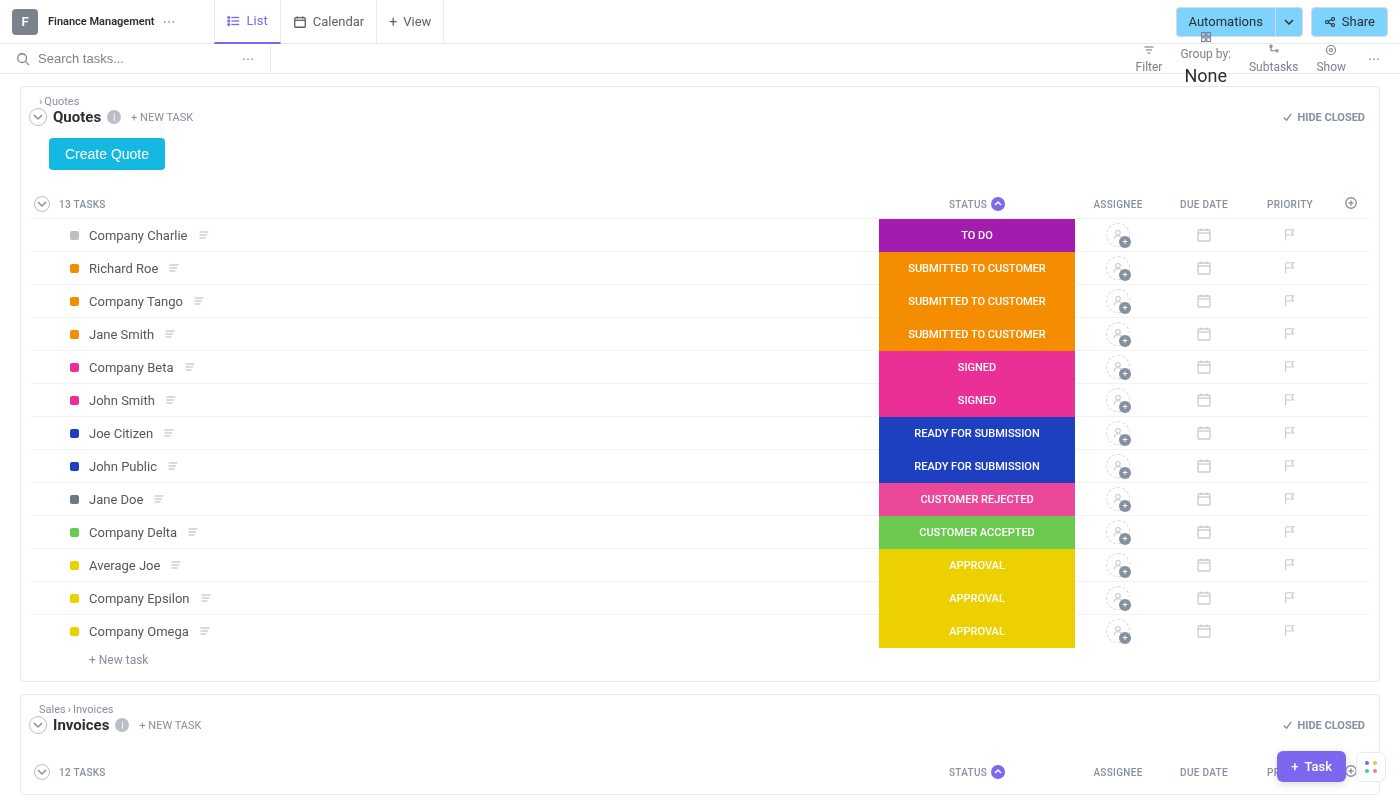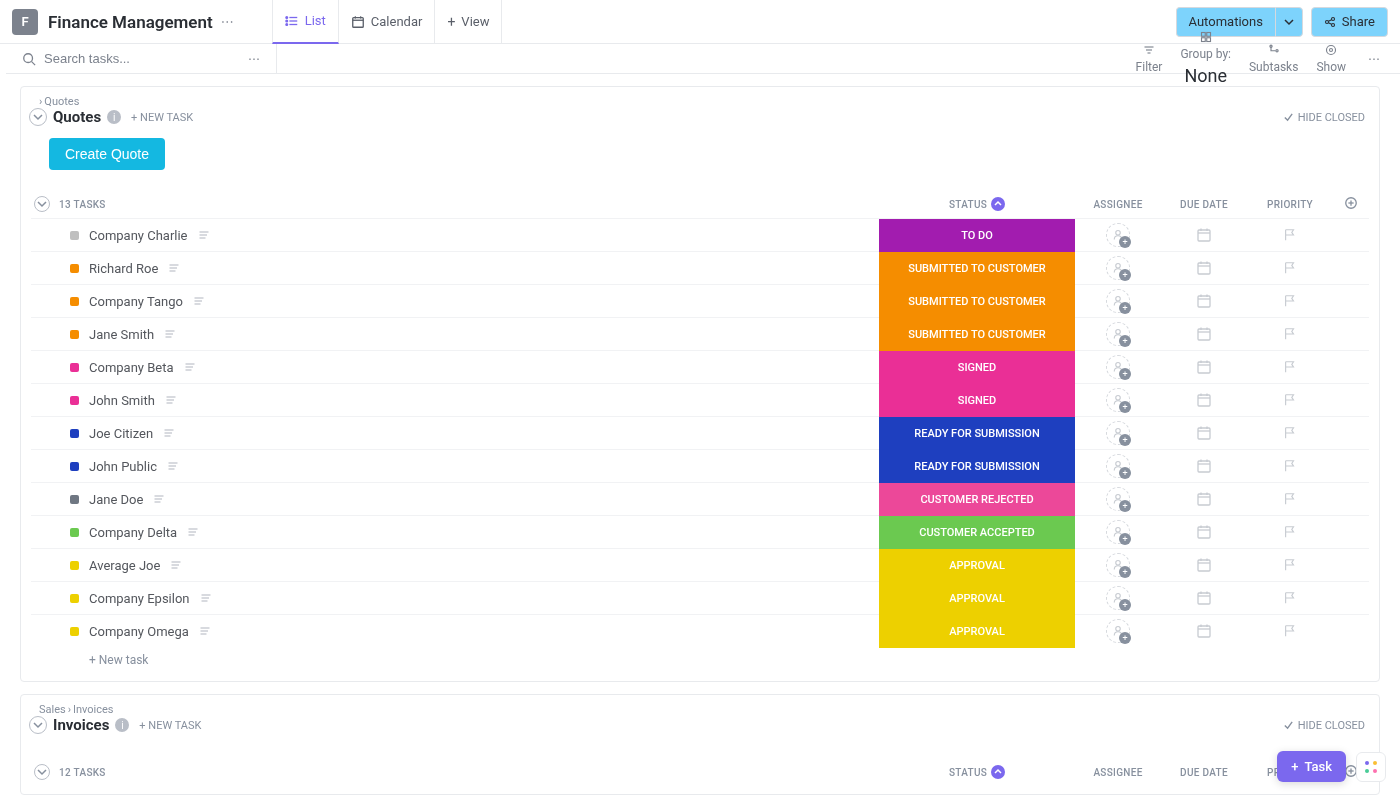--- a/index.html
+++ b/index.html
@@ -1,46 +1,46 @@
 <!DOCTYPE html>
 <html><head>
 <meta charset="utf-8">
 <style>
   * { box-sizing: border-box; margin: 0; padding: 0; }
   body { font-family: -apple-system, BlinkMacSystemFont, "Segoe UI", Roboto, sans-serif; font-size: 13px; color: #2a2e34; background: #fff; width: 1400px; }
   .topbar { display: flex; align-items: center; height: 44px; padding: 0 12px; border-bottom: 1px solid #e8eaed; }
   .app-icon { width: 26px; height: 26px; background: #7c828d; color: #fff; font-weight: 600; display: flex; align-items: center; justify-content: center; border-radius: 4px; margin-right: 10px; }
-  .app-title { font-size: 17px; font-weight: 600; color: #2a2e34; margin-right: 4px; }
+  .app-title { font-size: 11px; font-weight: 600; color: #2a2e34; margin-right: 4px; }
   .ellipsis-icon { color: #7c828d; padding: 0 4px; cursor: pointer; }
   .tabs { display: flex; align-items: center; margin-left: 10px; gap: 0; }
   .tab { display: flex; align-items: center; gap: 6px; padding: 0 12px; height: 44px; color: #5a5f69; cursor: pointer; border-right: 1px solid #e8eaed; }
   .tab:first-child { border-left: 1px solid #e8eaed; }
   .tab.active { color: #7b68ee; border-bottom: 2px solid #7b68ee; margin-left: 24px; }
   .tab svg { width: 14px; height: 14px; }
   .spacer { flex: 1; }
   .btn-outline { display: flex; align-items: center; gap: 6px; height: 30px; padding: 0 12px; border: 1px solid #d6d9de; border-radius: 4px; cursor: pointer; color: #2a2e34; font-size: 13px; background:#7dd3fc;}
   .btn-group { display: flex; }
   .btn-group .btn-outline:first-child { border-radius: 4px 0 0 4px; border-right: none;}
   .btn-group .btn-outline:last-child { border-radius: 0 4px 4px 0; padding: 0 8px; }
-  .toolbar2 { display: flex; align-items: center; height: 30px; padding: 0 16px; border-bottom: 1px solid #e8eaed; font-size: 12px; color: #7c828d; margin-left: 6px; }
+  .toolbar2 { display: flex; align-items: center; height: 30px; padding: 0 16px; border-bottom: 1px solid #e8eaed; font-size: 12px; color: #7c828d; }
   .search-wrap { display: flex; align-items: center; gap: 8px; }
   .search-wrap input { border: none; outline: none; font-size: 13px; width: 140px; color:#2a2e34; }
   .search-wrap input::placeholder{color:#7c828d;}
   .tool-items { display: flex; align-items: center; gap: 18px; }
   .tool-item { display: flex; align-items: center; gap: 4px; cursor: pointer; flex-direction: column; }
   .content { padding: 0 20px; }
   .section { background: #fff; border: 1px solid #e8eaed; border-radius: 4px; margin-top: 12px; padding-bottom: 8px; }
   .crumbs { font-size: 11px; color: #87909e; padding: 8px 12px 0 18px; display:flex; align-items:center; gap:2px;}
   .sec-header { display: flex; align-items: center; padding: 0 14px 0 8px; }
   .chev-circle { width: 18px; height: 18px; border: 1px solid #b9bec7; border-radius: 50%; display: flex; align-items: center; justify-content: center; cursor: pointer; margin-right:6px;}
   .chev-circle svg{width:10px;height:10px;}
   .sec-title { font-size: 15px; font-weight: 700; color: #2a2e34; margin-right: 6px; }
   .info-icon { width: 14px; height: 14px; border-radius: 50%; background: #b9bec7; color: #fff; font-size: 10px; display: flex; align-items: center; justify-content: center; margin-right: 10px; }
   .new-task-link { color: #87909e; font-size: 11px; cursor: pointer; }
-  .hide-closed { color: #87909e; font-size: 11px; display:flex; align-items:center; gap:4px; cursor:pointer;}
+  .hide-closed { color: #87909e; font-size: 11px; display:flex; align-items:center; gap:4px; cursor:pointer;font-weight:bold;}
   .create-btn { background: #14b8e1; color: #fff; border-radius: 4px; padding: 8px 16px; font-size: 14px; font-weight:500; margin: 12px 0 20px 28px; display: inline-block; cursor: pointer; border:none;}
   .table-wrap { padding: 0 10px 0 10px; }
   .table-head { display: flex; align-items: center; height: 28px; font-size: 10px; color: #87909e; font-weight:500; text-transform: uppercase; letter-spacing:0.3px;}
   .col-chev { width: 28px; display:flex; justify-content:center;}
   .col-count { width: 80px; }
   .col-name { flex: 1; }
   .col-status { width: 196px; text-align: center; display:flex; align-items:center; justify-content:center; gap:4px;}
   .col-assignee, .col-due, .col-priority { width: 86px; text-align: center; }
   .col-add { width: 36px; text-align: center; }
   .sort-badge{width:14px;height:14px;border-radius:50%;background:#7b68ee;display:flex;align-items:center;justify-content:center;color:#fff;}

